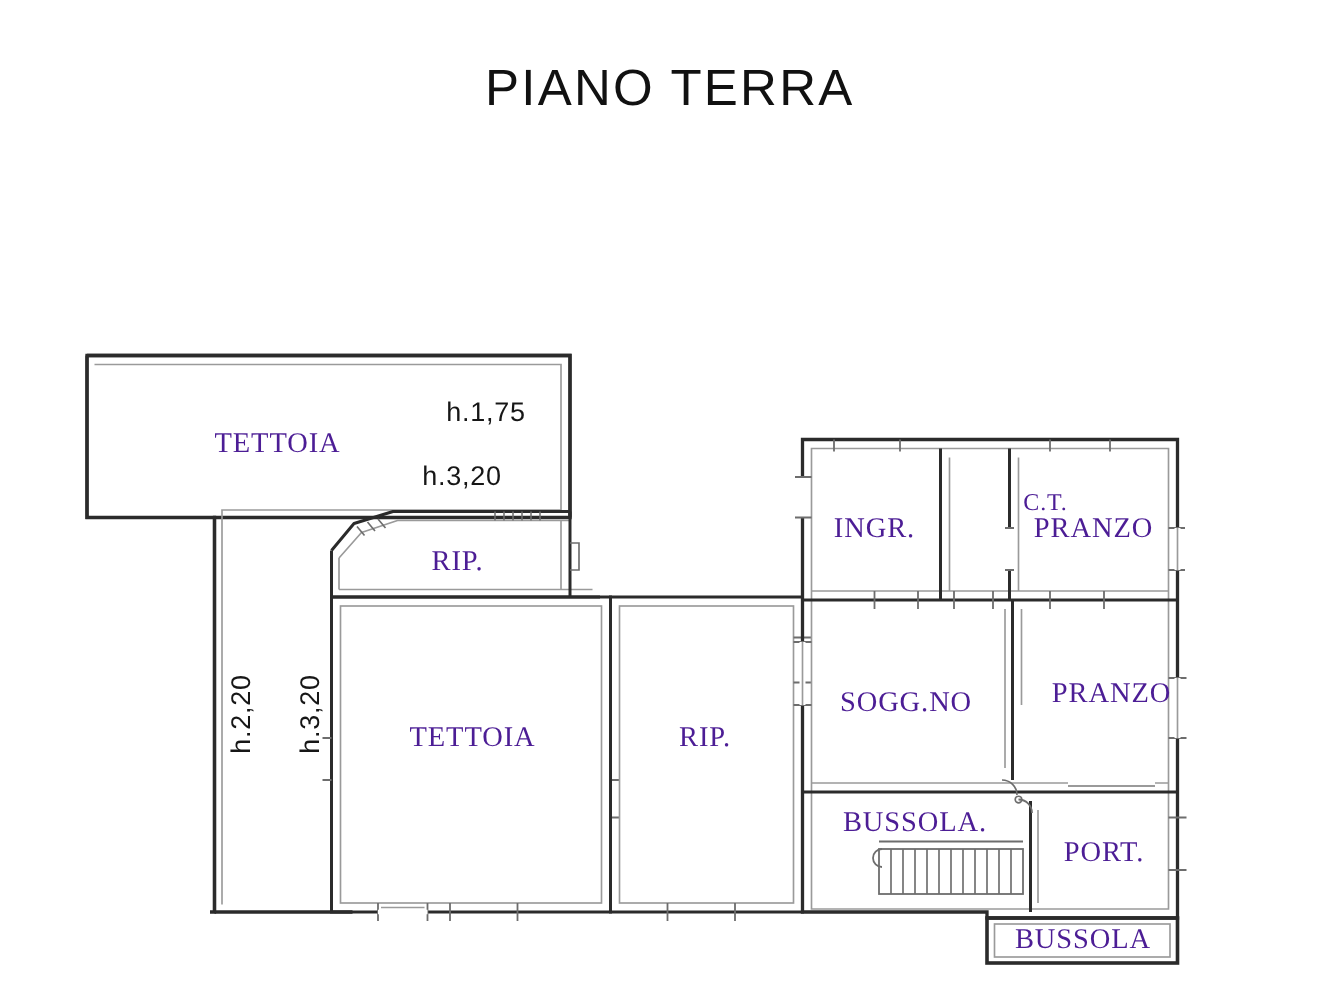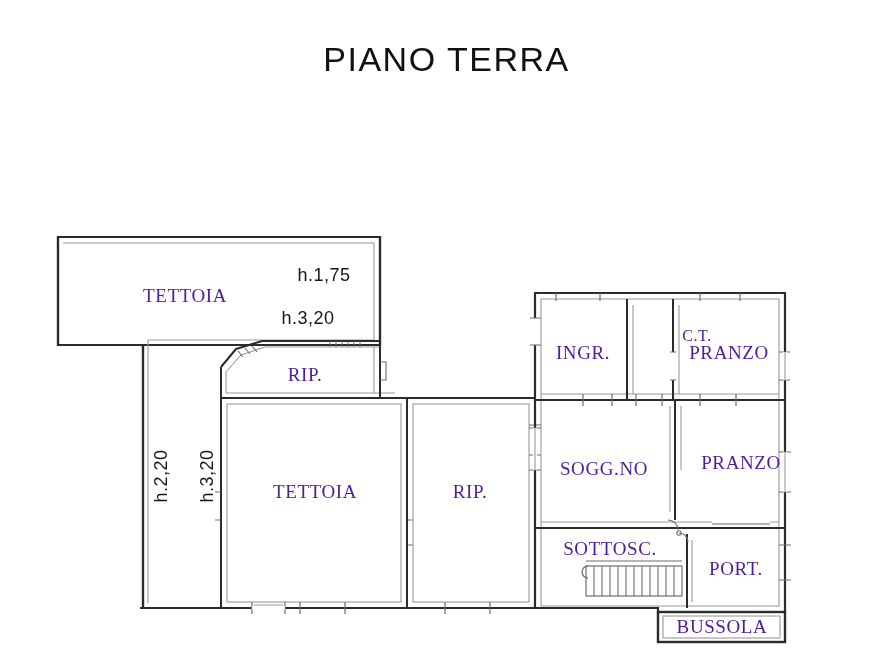--- a/index.html
+++ b/index.html
@@ -241,21 +241,21 @@
   <div class="rm-label" style="left:583px; top:353px;">INGR.</div>
 
   <div class="rm-label small" style="left:650px; top:336px;margin-left:47px;">C.T.</div>
 
   <div class="rm-label" style="left:729px; top:353px;">PRANZO</div>
 
   <div class="rm-label" style="left:604px; top:469px;">SOGG.NO</div>
 
   <div class="rm-label" style="left:730px; top:463px;margin-left:11px;">PRANZO</div>
 
-  <div class="rm-label" style="left:610px; top:549px;">SOTTOSC.</div>
+  <div class="rm-label" style="left:610px; top:549px;">BUSSOLA.</div>
 
   <div class="rm-label" style="left:736px; top:569px;">PORT.</div>
 
   <div class="rm-label" style="left:722px; top:627px;">BUSSOLA</div>
 
   <div class="h-note" style="left:324px; top:262px;margin-top:13px;">h.1,75</div>
 
   <div class="h-note" style="left:308px; top:318px;">h.3,20</div>
 
   <div class="h-note vert" style="left:161px; top:476px;">h.2,20</div>

